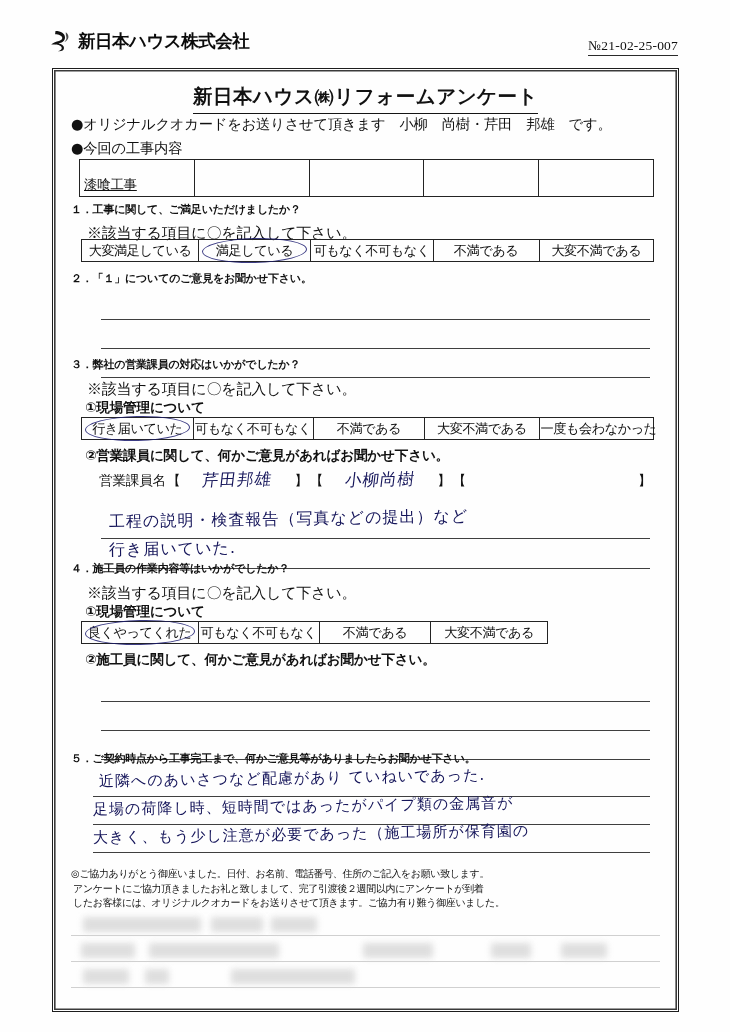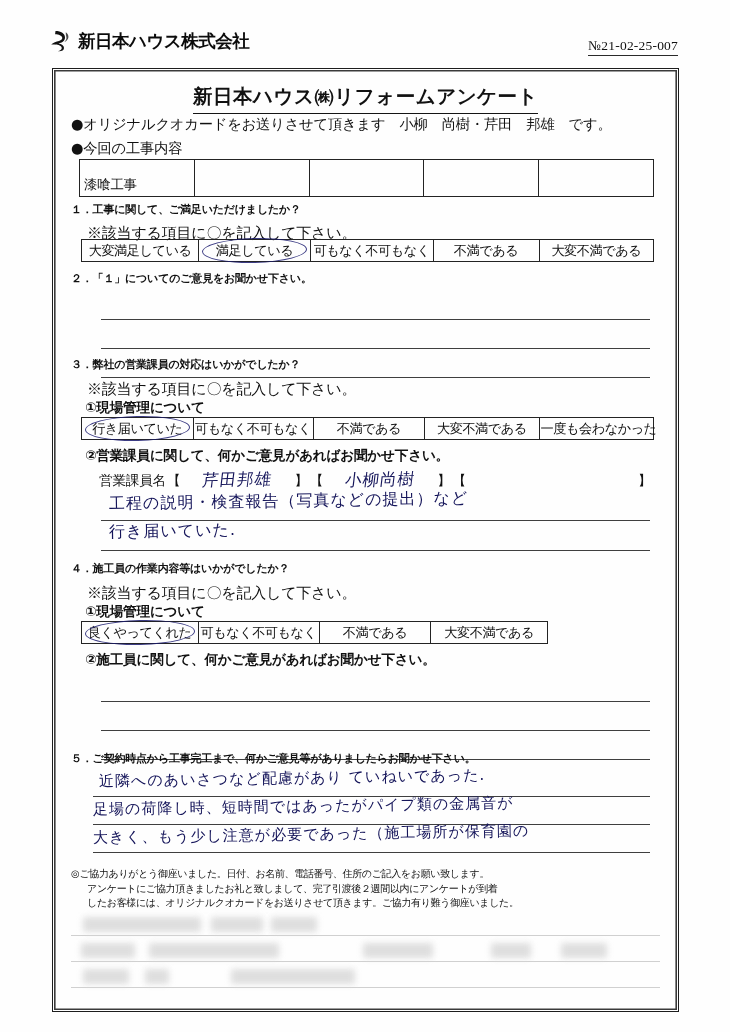--- a/index.html
+++ b/index.html
@@ -122,20 +122,21 @@
     font-weight: bold;
     letter-spacing: -0.2px;
     margin-left: 14px;
   }
 
   
   .work-table {
     border-collapse: collapse;
     width: 100%;
     table-layout: fixed;
+    text-decoration: underline;
   }
   .work-table td {
     border: 1.2px solid #232323;
     height: 34px;
     vertical-align: bottom;
     font-size: 13.5px;
     font-family: "DejaVu Sans", sans-serif;
     padding: 0 0 2px 4px;
     letter-spacing: -0.3px;
   }
@@ -219,21 +220,21 @@
   .name-slot.wide { min-width: 170px; }
 
   
   .closing {
     font-size: 10px;
     font-family: "DejaVu Sans", sans-serif;
     line-height: 1.45;
     letter-spacing: -0.35px;
     white-space: nowrap;
   }
-  .closing .ind { margin-left: 16px; display: block; }
+  .closing .ind { margin-left: 2px; display: block; }
 
   
   .redact-area {
     position: absolute;
     left: 18px;
     right: 18px;
     bottom: 12px;
     height: 86px;
   }
   .redact-row {
@@ -341,21 +342,21 @@
           <span class="brk">】</span>
           <span class="brk">【</span>
           <span class="name-slot">小柳尚樹</span>
           <span class="brk">】</span>
           <span class="brk">【</span>
           <span class="name-slot wide"></span>
           <span class="brk">】</span>
         </div>
       </div>
 
-      <div class="rules" style="top:422px;">
+      <div class="rules" style="top:440px;">
         <div class="rule" style="height:29px;">
           <span class="hand" style="display:inline-block; margin-left:8px;">工程の説明・検査報告（写真などの提出）など</span>
         </div>
         <div class="rule" style="height:29px;">
           <span class="hand" style="display:inline-block; margin-left:8px;">行き届いていた.</span>
         </div>
       </div>
 
       <div class="blk q-head" style="top:492px;">４．施工員の作業内容等はいかがでしたか？</div>
       <div class="blk note" style="top:515px;">※該当する項目に〇を記入して下さい。</div>

